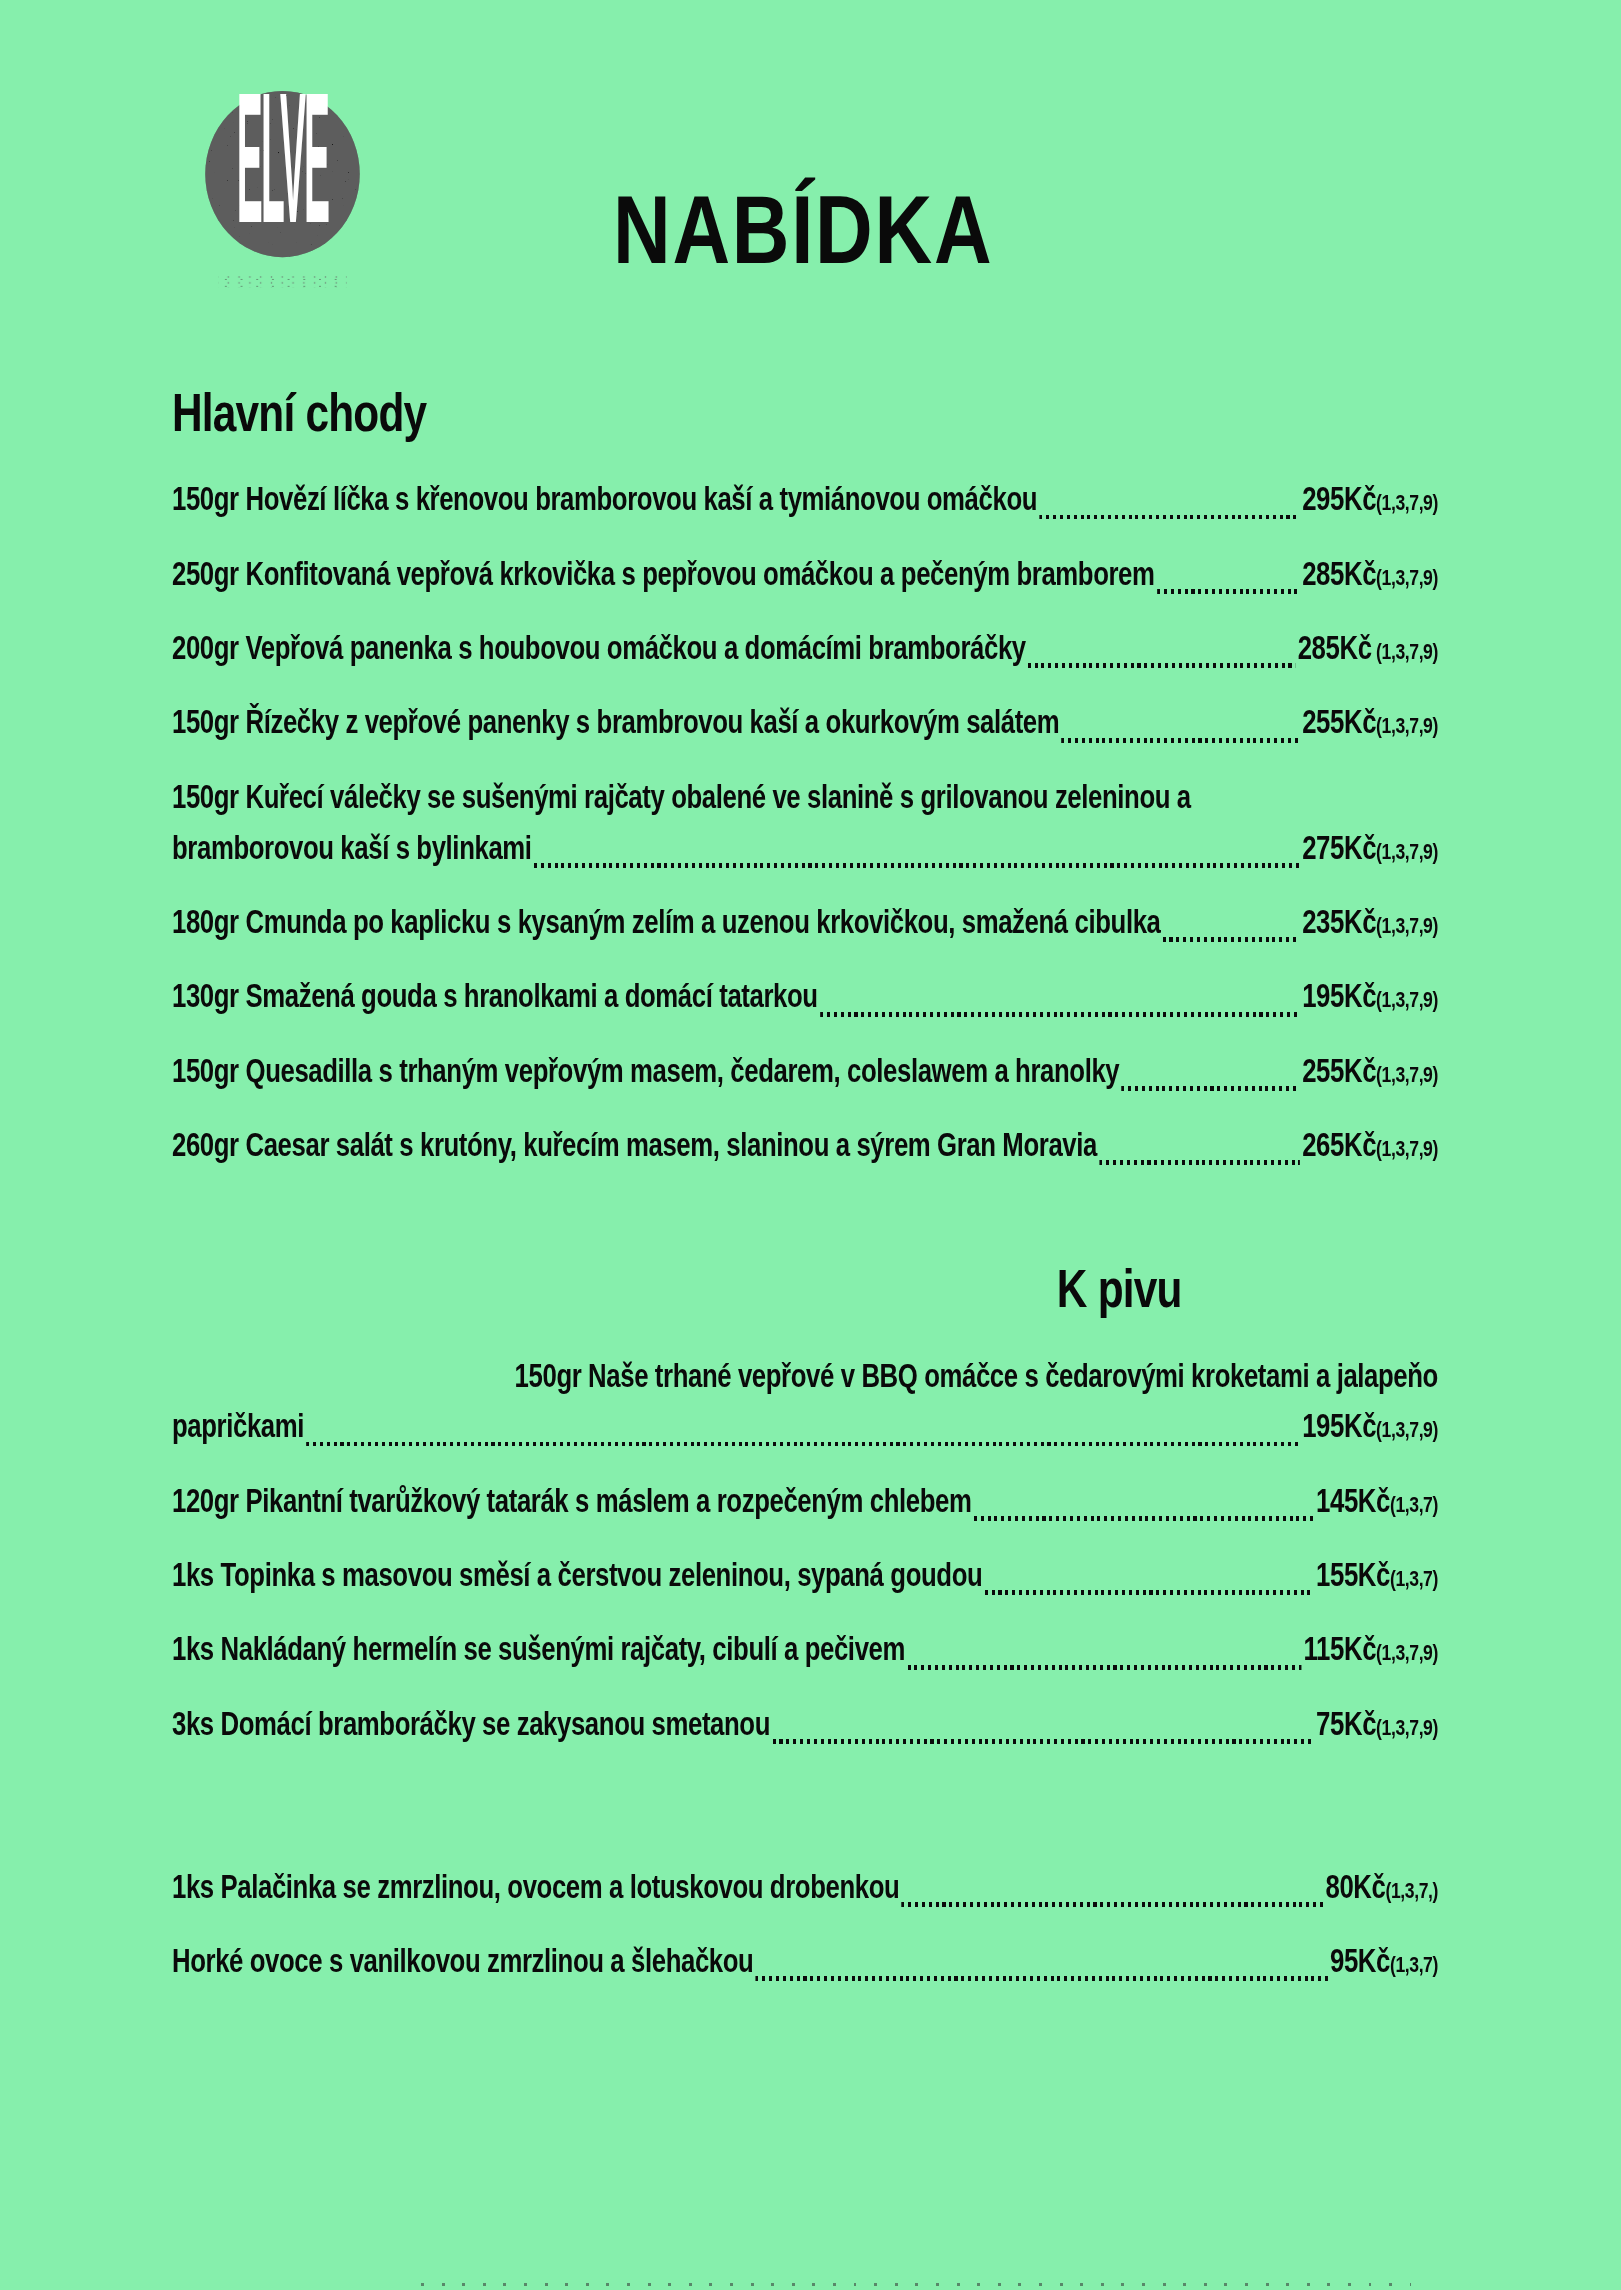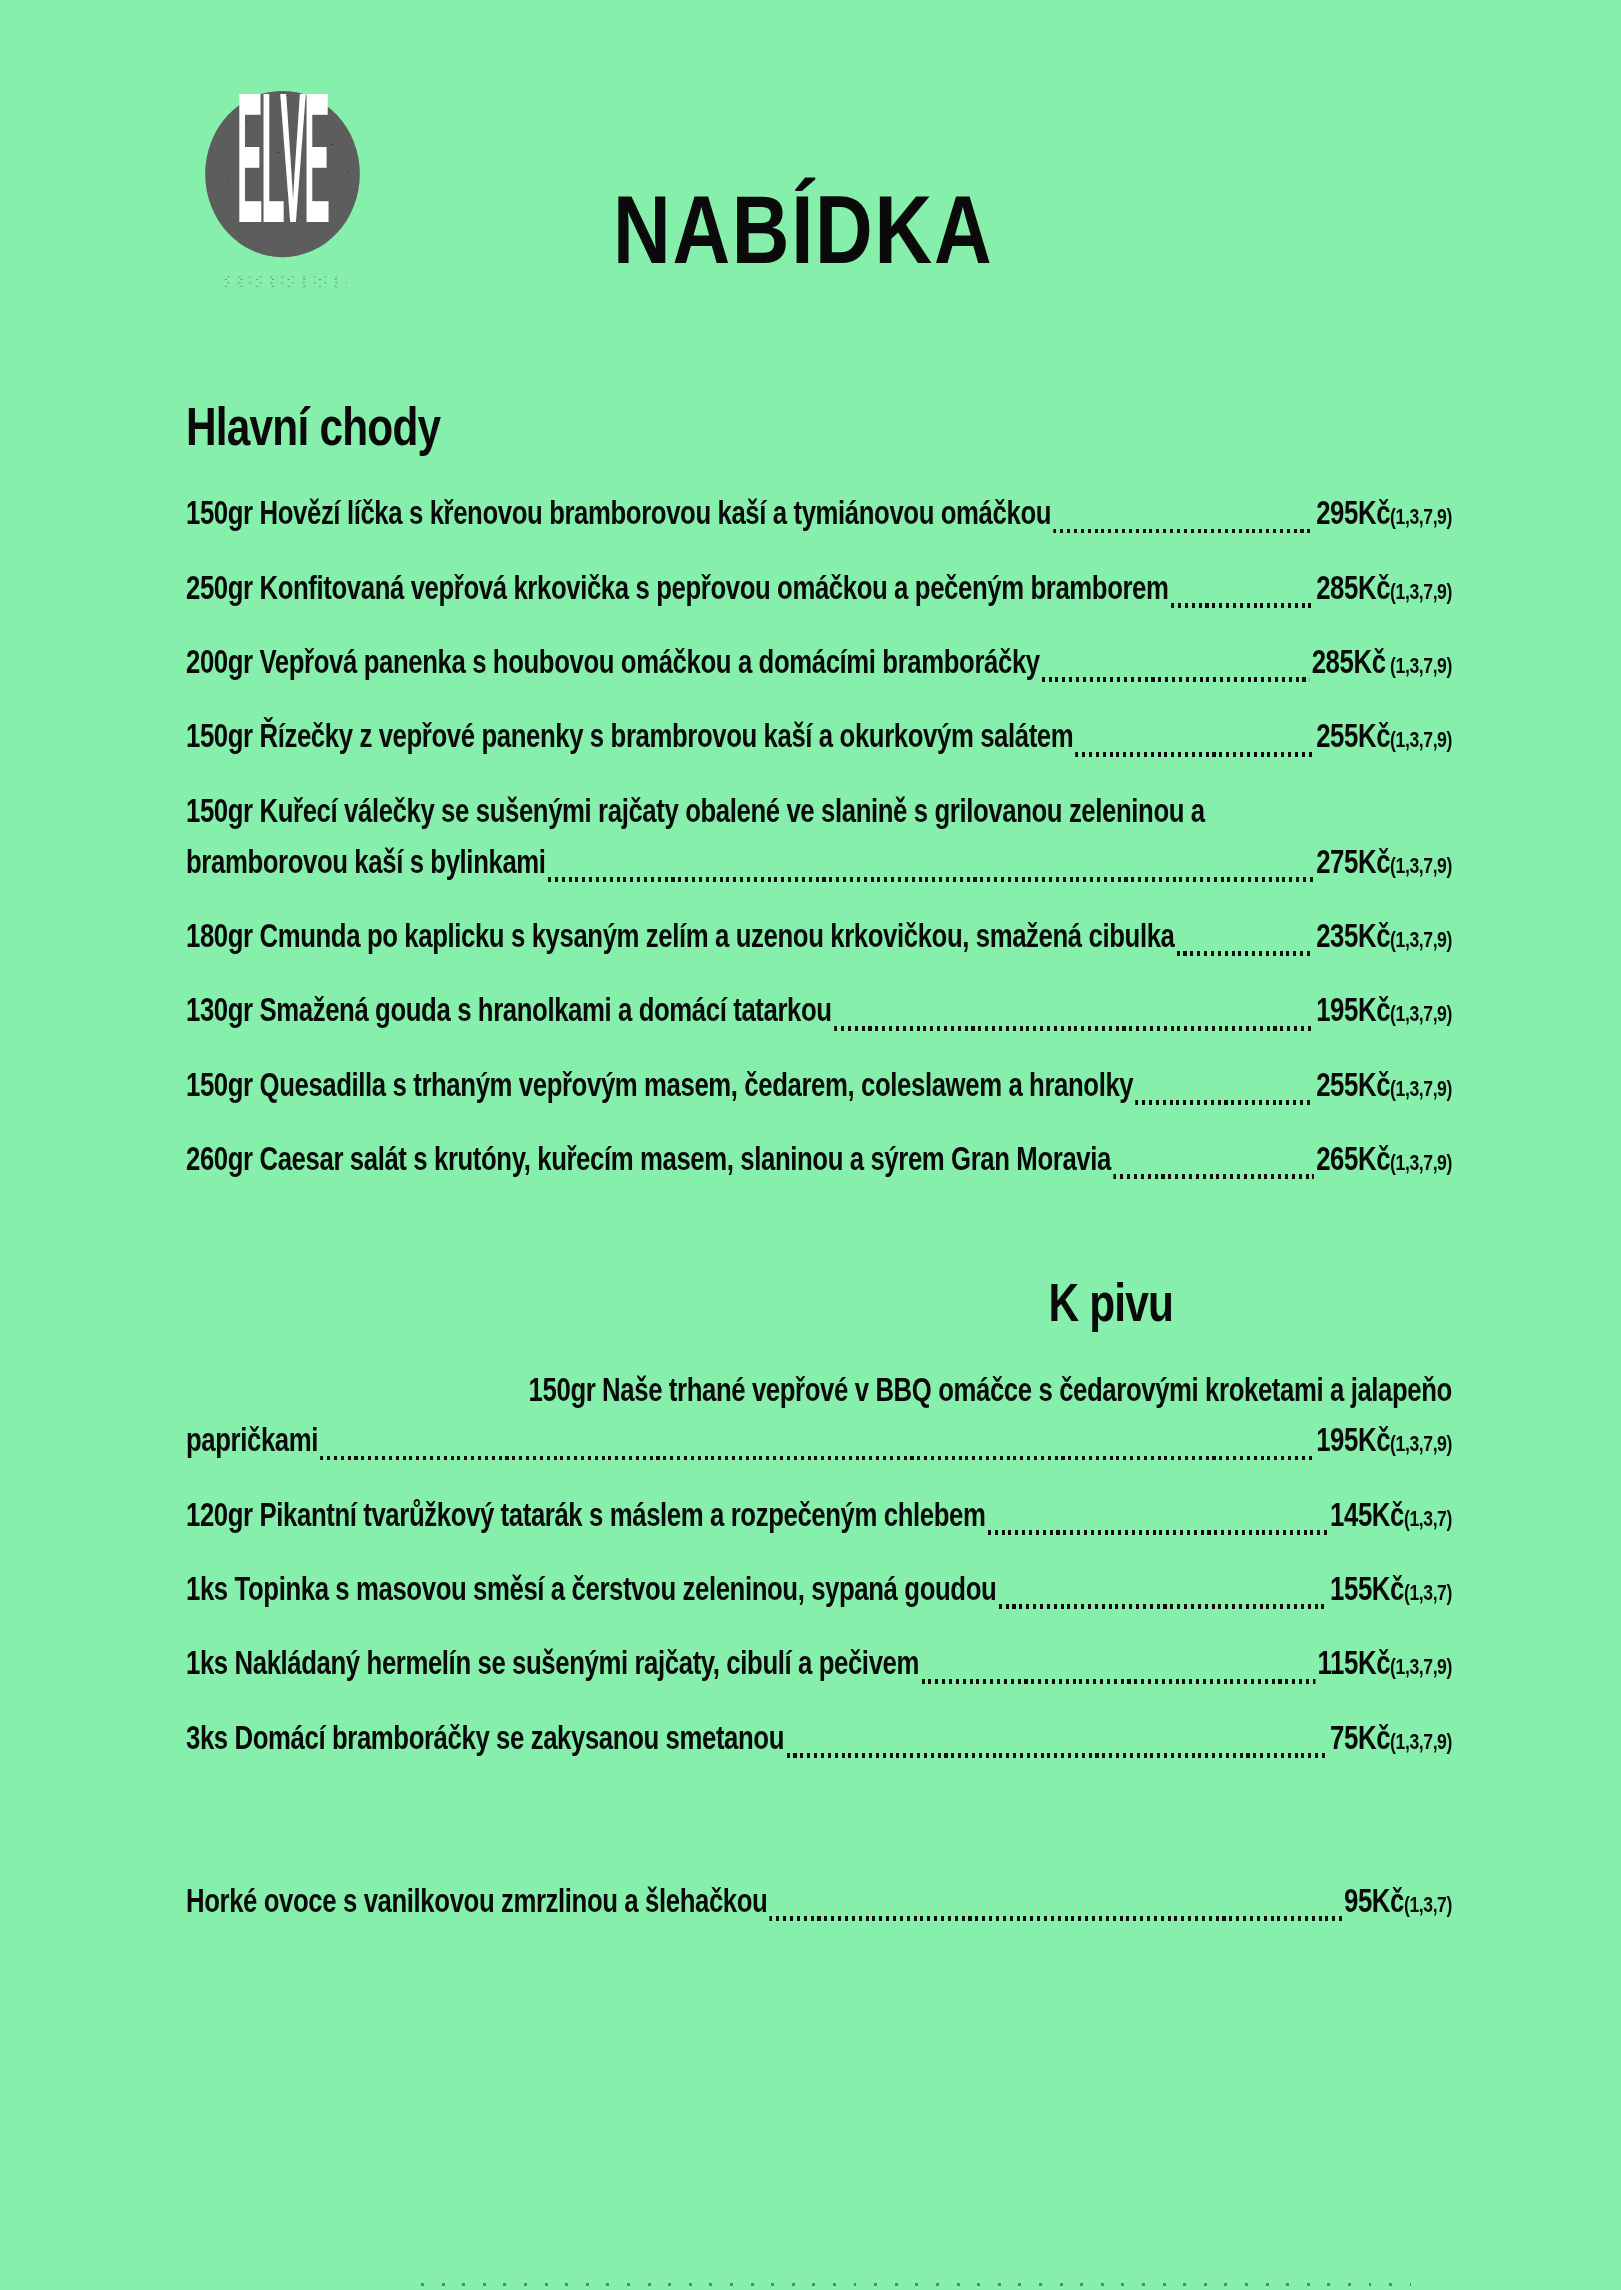--- a/index.html
+++ b/index.html
@@ -47,21 +47,21 @@
     transform-origin: left top;
   }
 
   
   .menu {
     position: absolute;
     left: 170px;
     top: 382px;
     width: 1266px;
   }
-  .section { margin: 16px; }
+  .section { margin: 2px; }
   .section + .section { margin-top: 90px; text-align: right; }
   .section.no-heading { margin-top: 116px; }
   .section-heading {
     margin: 0 0 35px 0;
     font-size: 53px;
     font-weight: bold;
     line-height: 1.1;
     letter-spacing: -1px;
     white-space: nowrap;
     transform: scaleX(0.8);
@@ -248,20 +248,27 @@
           <div class="row">
             <span class="item-text">3ks Domácí bramboráčky se zakysanou smetanou</span>
             <span class="leader"></span>
             <span class="price-group"><span class="price">75Kč</span><span class="allergens">(1,3,7,9)</span></span>
           </div>
         </div>
       </section>
       <section class="section no-heading">
         <div class="item">
           <div class="row">
+            <span class="item-text">1ks Palačinka se zmrzlinou, ovocem a lotuskovou drobenkou</span>
+            <span class="leader"></span>
+            <span class="price-group"><span class="price">80Kč</span><span class="allergens">(1,3,7,)</span></span>
+          </div>
+        </div>
+        <div class="item">
+          <div class="row">
             <span class="item-text">Horké ovoce s vanilkovou zmrzlinou a šlehačkou</span>
             <span class="leader"></span>
             <span class="price-group"><span class="price">95Kč</span><span class="allergens">(1,3,7)</span></span>
           </div>
         </div>
       </section>
     </main>
 
   <div class="scan-artifact"></div>
 </div>

